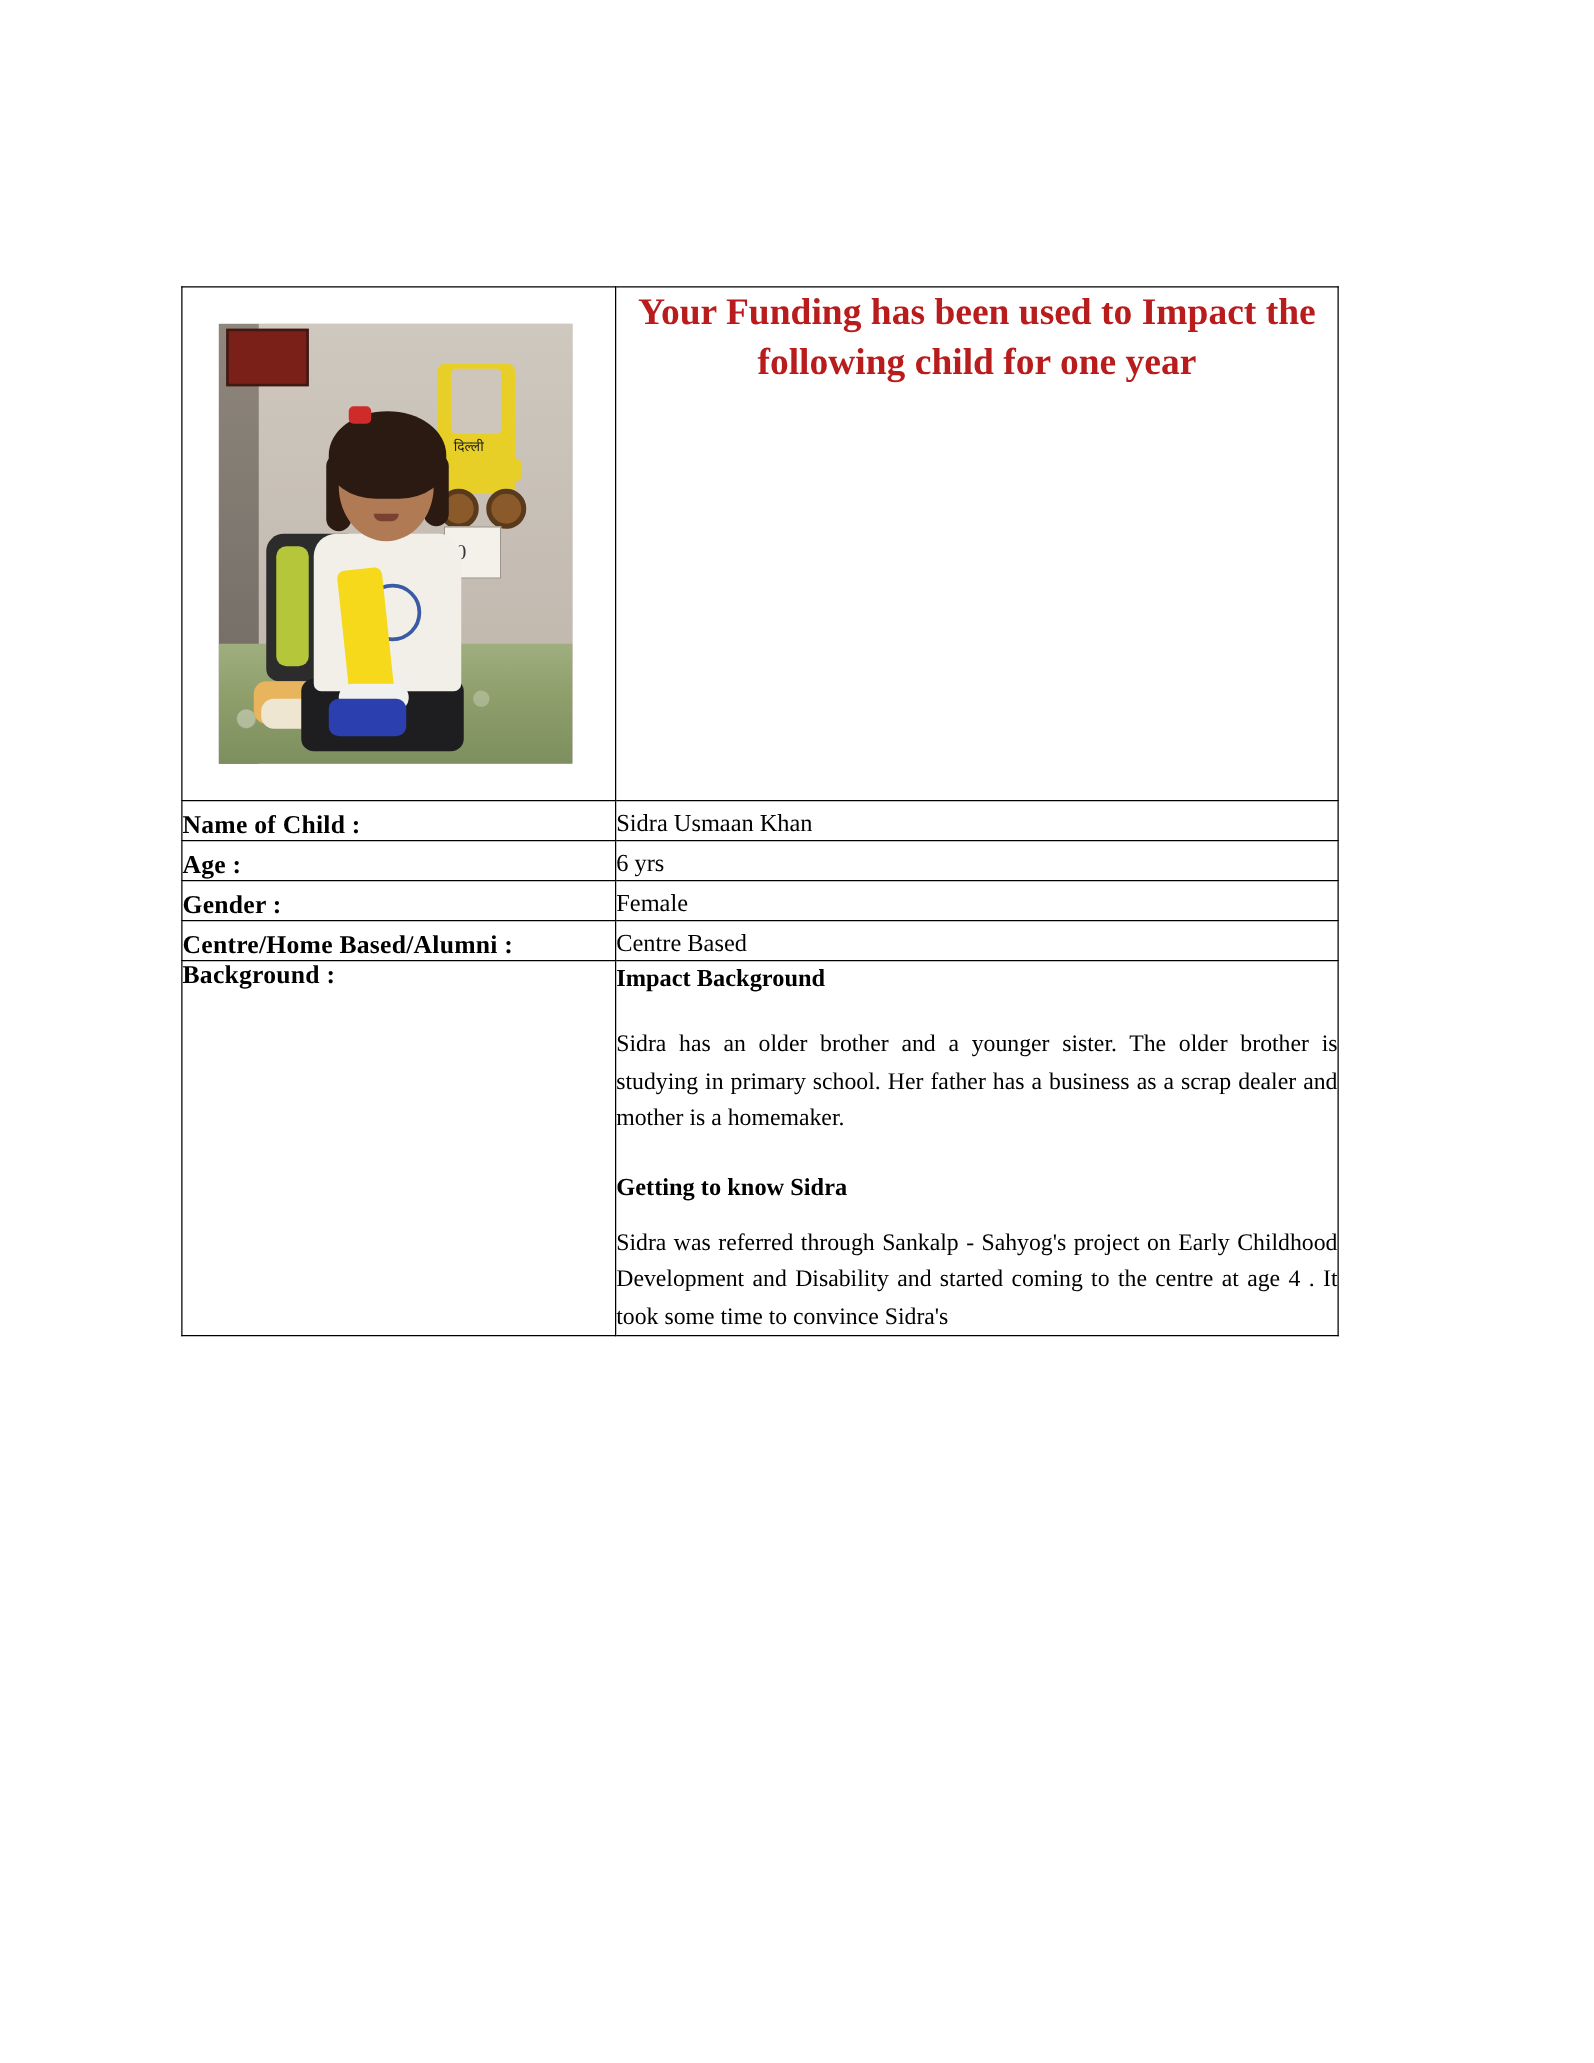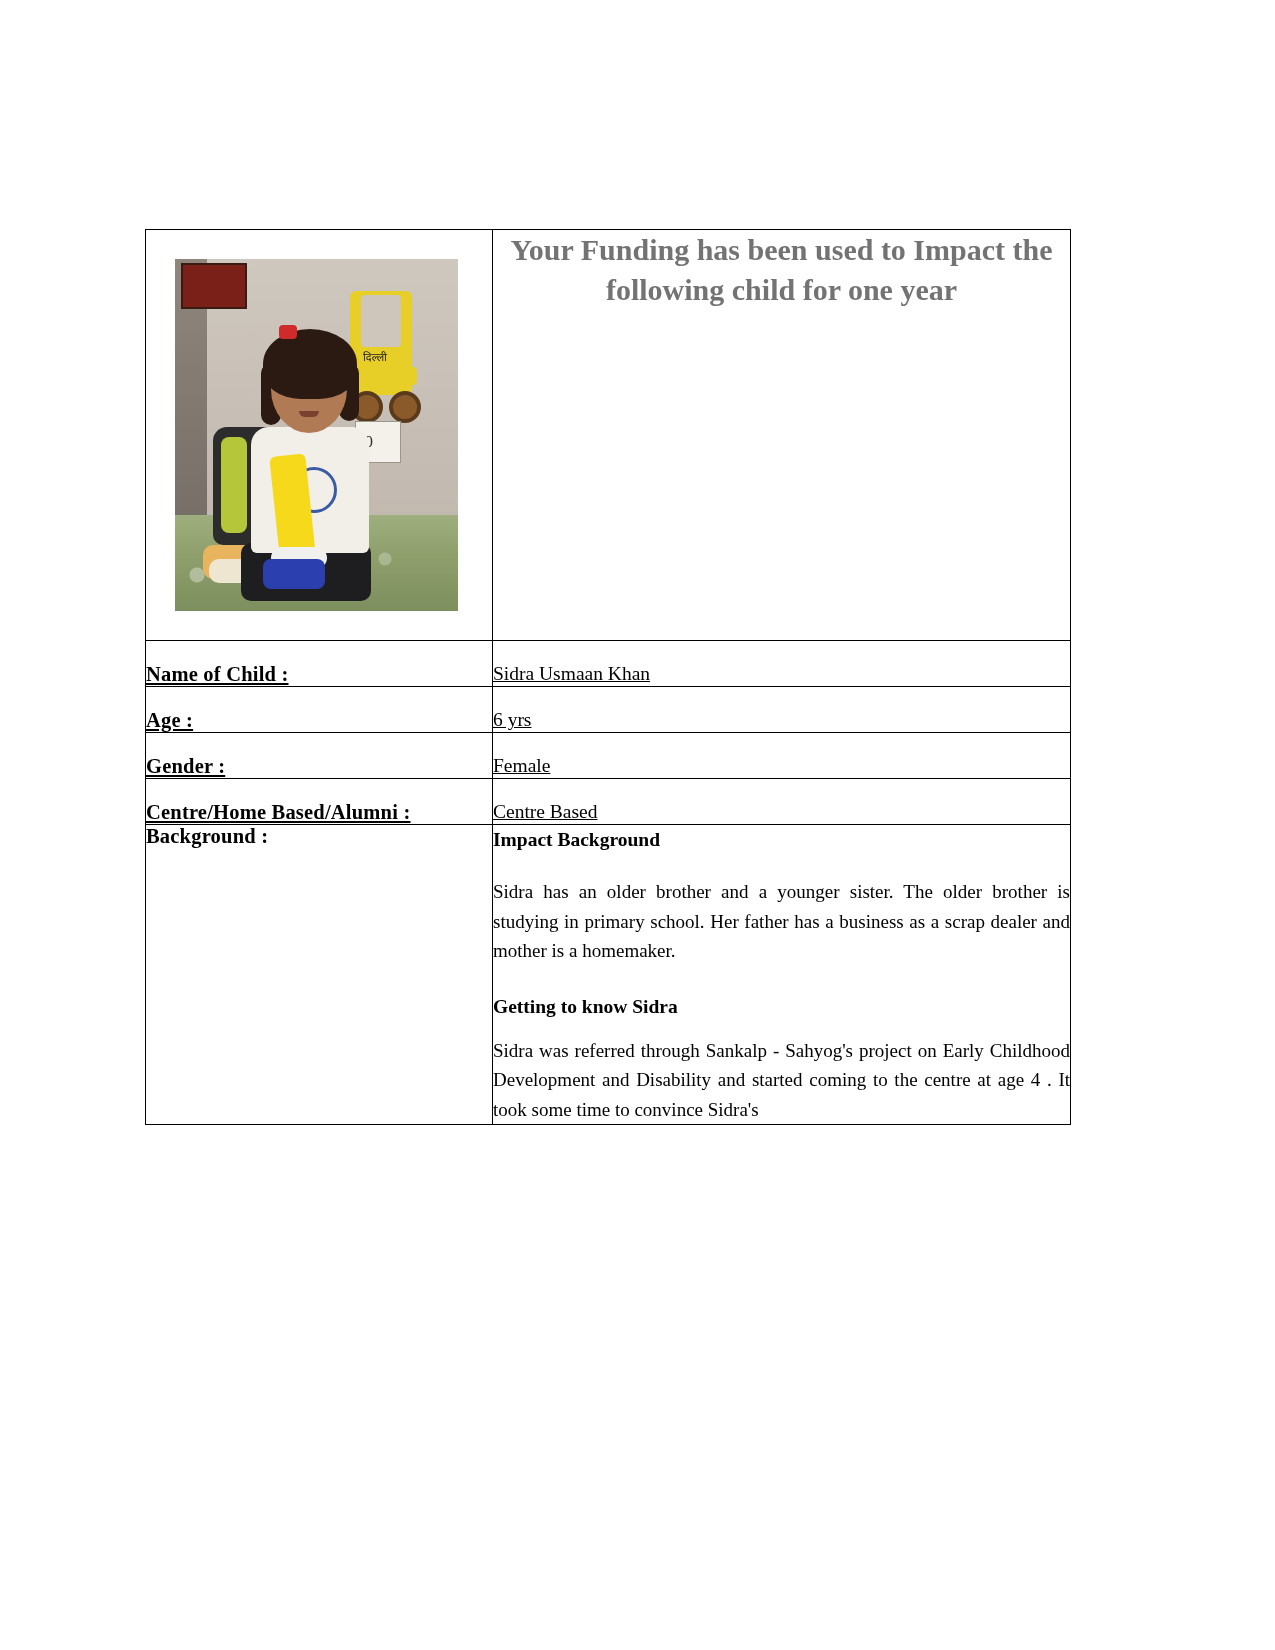--- a/index.html
+++ b/index.html
@@ -49,40 +49,40 @@
     height: 352px;
     position: relative;
     overflow: hidden;
     background: #b9b3ab;
     padding-left: 36px;
   }
   .title-cell {
     padding: 22px 26px 0 26px;
   }
   .doc-title {
-    color: #737373;
+    color: #b91c1c;
     font-weight: bold;
     font-size: 30px;
     line-height: 1.32;
     text-align: center;
     font-family: "Liberation Serif", serif;
   }
 
   .label-cell {
     padding: 20px 0 26px 14px;
     font-weight: bold;
     font-size: 20.5px;
     letter-spacing: 0.2px;
   }
   .value-cell {
     padding: 20px 16px 26px 14px;
     font-size: 19.5px;
   }
   .row-tall .label-cell,
-  .row-tall .value-cell { padding-top: 22px; text-decoration: underline; }
+  .row-tall .value-cell { padding-top: 8px; }
 
   .bg-label {
     padding-top: 22px;
   }
   .bg-cell {
     padding: 20px 14px 14px 14px;
     font-size: 19px;
     line-height: 1.55;
   }
   .bg-head {

